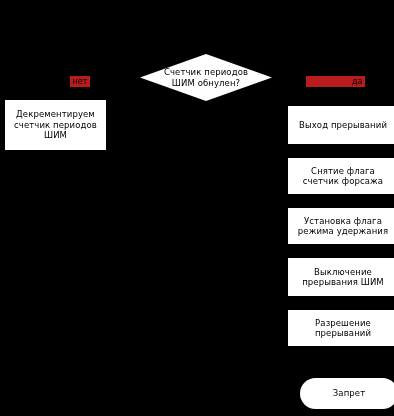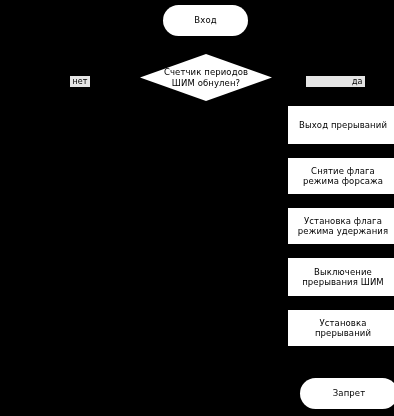--- a/index.html
+++ b/index.html
@@ -60,21 +60,21 @@
     font-size: 8.5px;
     line-height: 1.22;
     text-align: center;
     white-space: pre-line;
     letter-spacing: 0.1px;
   }
 
   
   .branch-label {
     position: absolute;
-    background: #e5e5e5;
+    background: #b91c1c;
     color: #000000;
     font-size: 8px;
     line-height: 1;
     padding: 1.5px 2.5px;
     box-sizing: border-box;
     white-space: nowrap;
   }
 
   
   .connector {
@@ -108,59 +108,61 @@
 
   <div class="connector v" style="left:338px; top:144px; height:14px;"></div>
   <div class="connector v" style="left:338px; top:194px; height:14px;"></div>
   <div class="connector v" style="left:338px; top:244px; height:14px;"></div>
   <div class="connector v" style="left:338px; top:296px; height:14px;"></div>
   <div class="connector v" style="left:338px; top:346px; height:32px;"></div>
 
   <div class="connector v" style="left:56px; top:150px; height:228px;"></div>
   <div class="connector h" style="left:56px; top:393px; width:244px;"></div>
 
-  <div class="node terminator" style="left:163px; top:5px; width:85px; height:31px;">
-    <span>Вход</span>
-  </div>
 
   <div class="decision" style="left:140px; top:54px; width:132px; height:47px;">
     <div class="diamond-shape"></div>
     <div class="diamond-text">Счетчик периодов
 ШИМ обнулен?</div>
   </div>
 
   <div class="branch-label" style="left:70px; top:76px;">
     <span>нет</span>
   </div>
   <div class="branch-label" style="left:306px; top:76px;padding-left:46px;">
     <span>да</span>
   </div>
 
+  <div class="node process" style="left:5px; top:100px; width:101px; height:50px;">
+    <span>Декрементируем
+счетчик периодов
+ШИМ</span>
+  </div>
 
   <div class="node process" style="left:288px; top:106px; width:110px; height:38px;">
     <span>Выход прерываний</span>
   </div>
 
   <div class="node process" style="left:288px; top:158px; width:110px; height:36px;">
     <span>Снятие флага
-режима форсажа</span>
+счетчик форсажа</span>
   </div>
 
   <div class="node process" style="left:288px; top:208px; width:110px; height:36px;">
     <span>Установка флага
 режима удержания</span>
   </div>
 
   <div class="node process" style="left:288px; top:258px; width:110px; height:38px;">
     <span>Выключение
 прерывания ШИМ</span>
   </div>
 
   <div class="node process" style="left:288px; top:310px; width:110px; height:36px;">
-    <span>Установка
+    <span>Разрешение
 прерываний</span>
   </div>
 
   <div class="node terminator" style="left:300px; top:378px; width:98px; height:31px;">
     <span>Запрет</span>
   </div>
 
 </div>
 
 </body></html>

